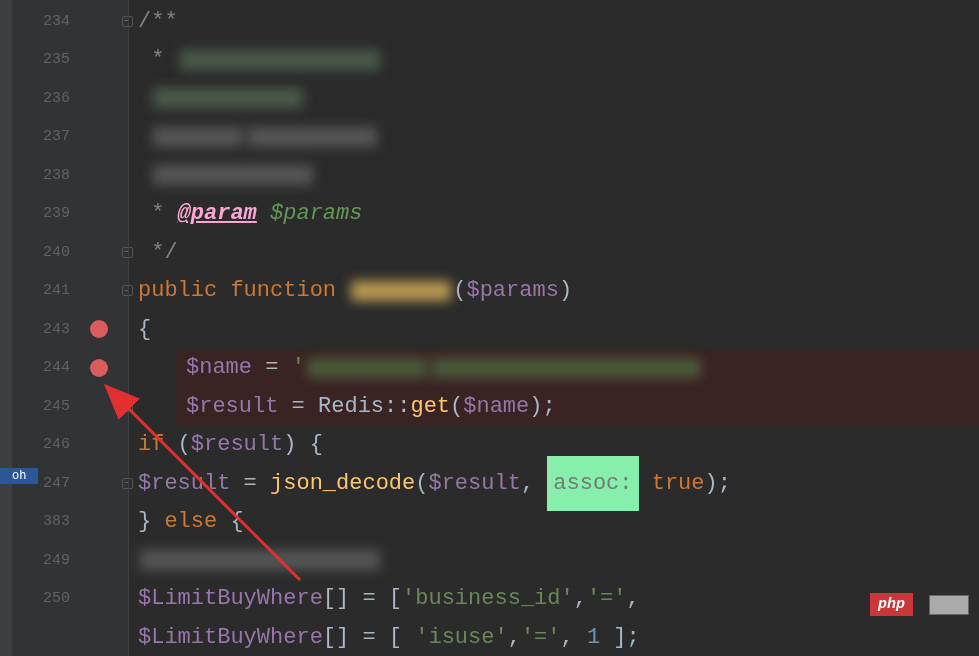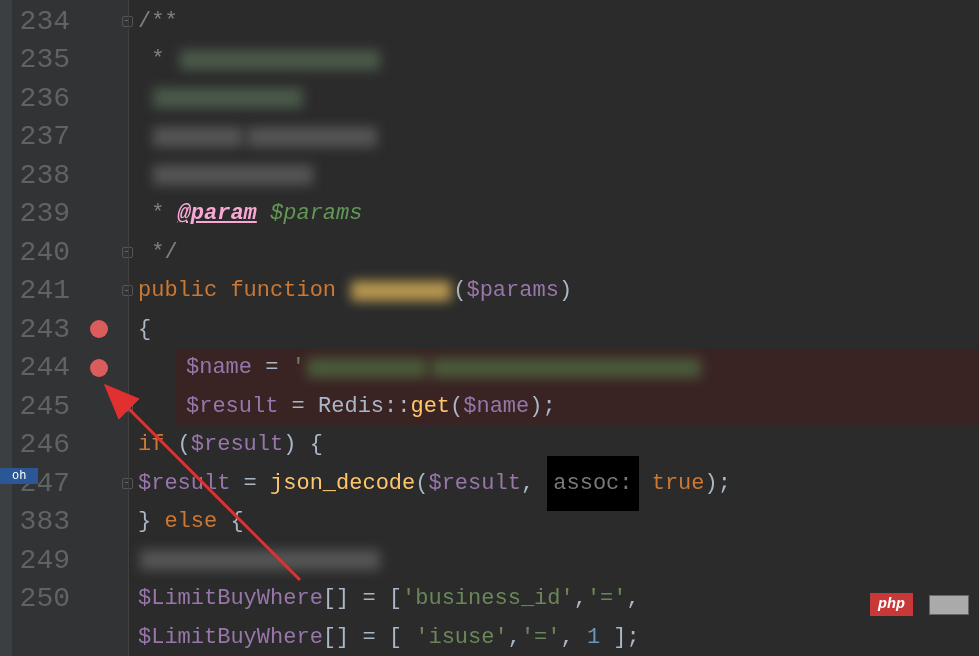--- a/index.html
+++ b/index.html
@@ -35,21 +35,21 @@
     .gutter-row {
       height: 38.5px;
       display: flex;
       align-items: center;
       position: relative;
     }
     .line-num {
       color: #606366;
       text-align: right;
       width: 58px;
-      font-size: 28px;
+      font-size: 15px;
     }
     .breakpoint {
       width: 18px;
       height: 18px;
       background: #db5c5c;
       border-radius: 50%;
       position: absolute;
       left: 78px;
     }
     .fold-col {
@@ -113,21 +113,21 @@
     .tk-op { color: #a9b7c6; }
     .blur-block {
       display: inline-block;
       filter: blur(6px);
       background: #666;
       height: 20px;
       vertical-align: middle;
       margin: 0 2px;
     }
     .assoc-hint {
-      background: #000000;
+      background: #86efac;
       color: #787878;
       padding: 15px 6px;
       font-style: normal;
     }
     .arrow-svg {
       position: absolute;
       left: 100px;
       top: 350px;
       pointer-events: none;
       z-index: 10;

